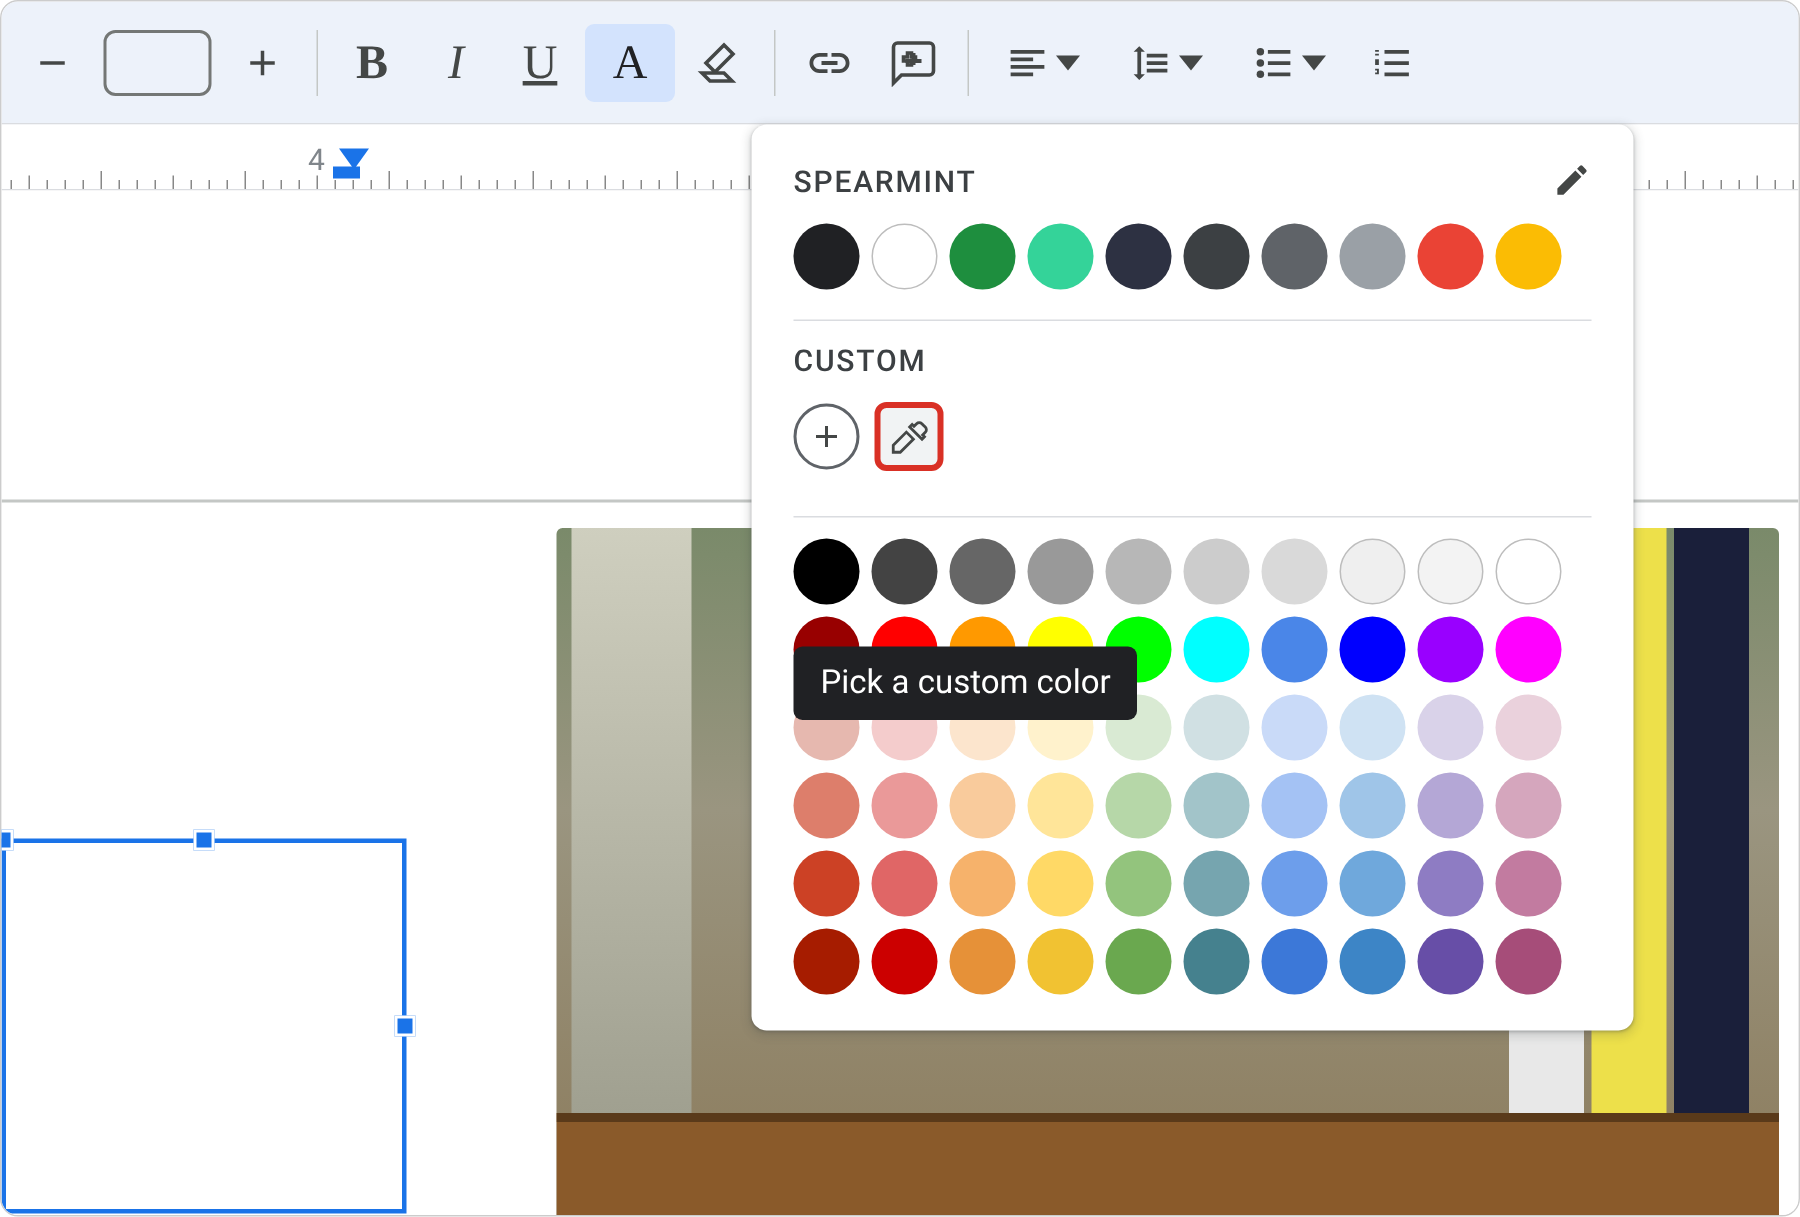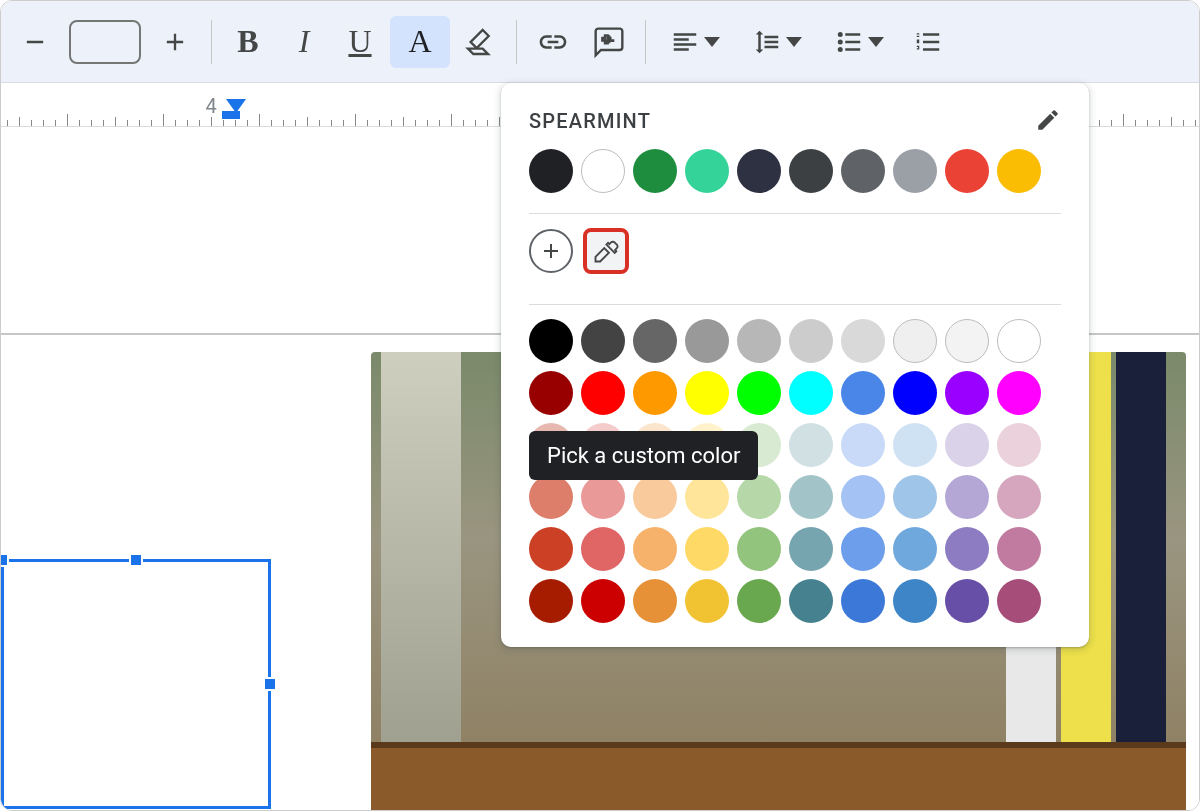--- a/index.html
+++ b/index.html
@@ -272,20 +272,23 @@
       <div class="swatch" style="background: rgb(45, 49, 66);"></div>
       <div class="swatch" style="background: rgb(60, 64, 67);"></div>
       <div class="swatch" style="background: rgb(95, 99, 104);"></div>
       <div class="swatch" style="background: rgb(154, 160, 166);"></div>
       <div class="swatch" style="background: rgb(234, 67, 53);"></div>
       <div class="swatch" style="background: rgb(251, 188, 4);"></div>
     </div>
 
   <div class="divider"></div>
 
+  <div class="section-heading">
+    <span>CUSTOM</span>
+  </div>
   <div class="custom-row">
     <div class="custom-btn">
       <svg width="24" height="24" viewBox="0 0 24 24">
           <path d="M11 5h2v14h-2zM5 11h14v2H5z" fill="#444746"></path>
         </svg>
     </div>
     <div class="eyedropper-btn">
       <svg width="28" height="28" viewBox="0 0 24 24">
           <path d="M19.35 4.65a2.121 2.121 0 00-3 0l-1.5 1.5-1.06-1.06-1.41 1.41 7.07 7.07 1.41-1.41-1.06-1.06 1.5-1.5a2.121 2.121 0 000-3l-.95-.95zM3 17l7.5-7.5 4 4L7 21H3v-4z" fill="none" stroke="#444746" stroke-width="1.6"></path>
         </svg>

